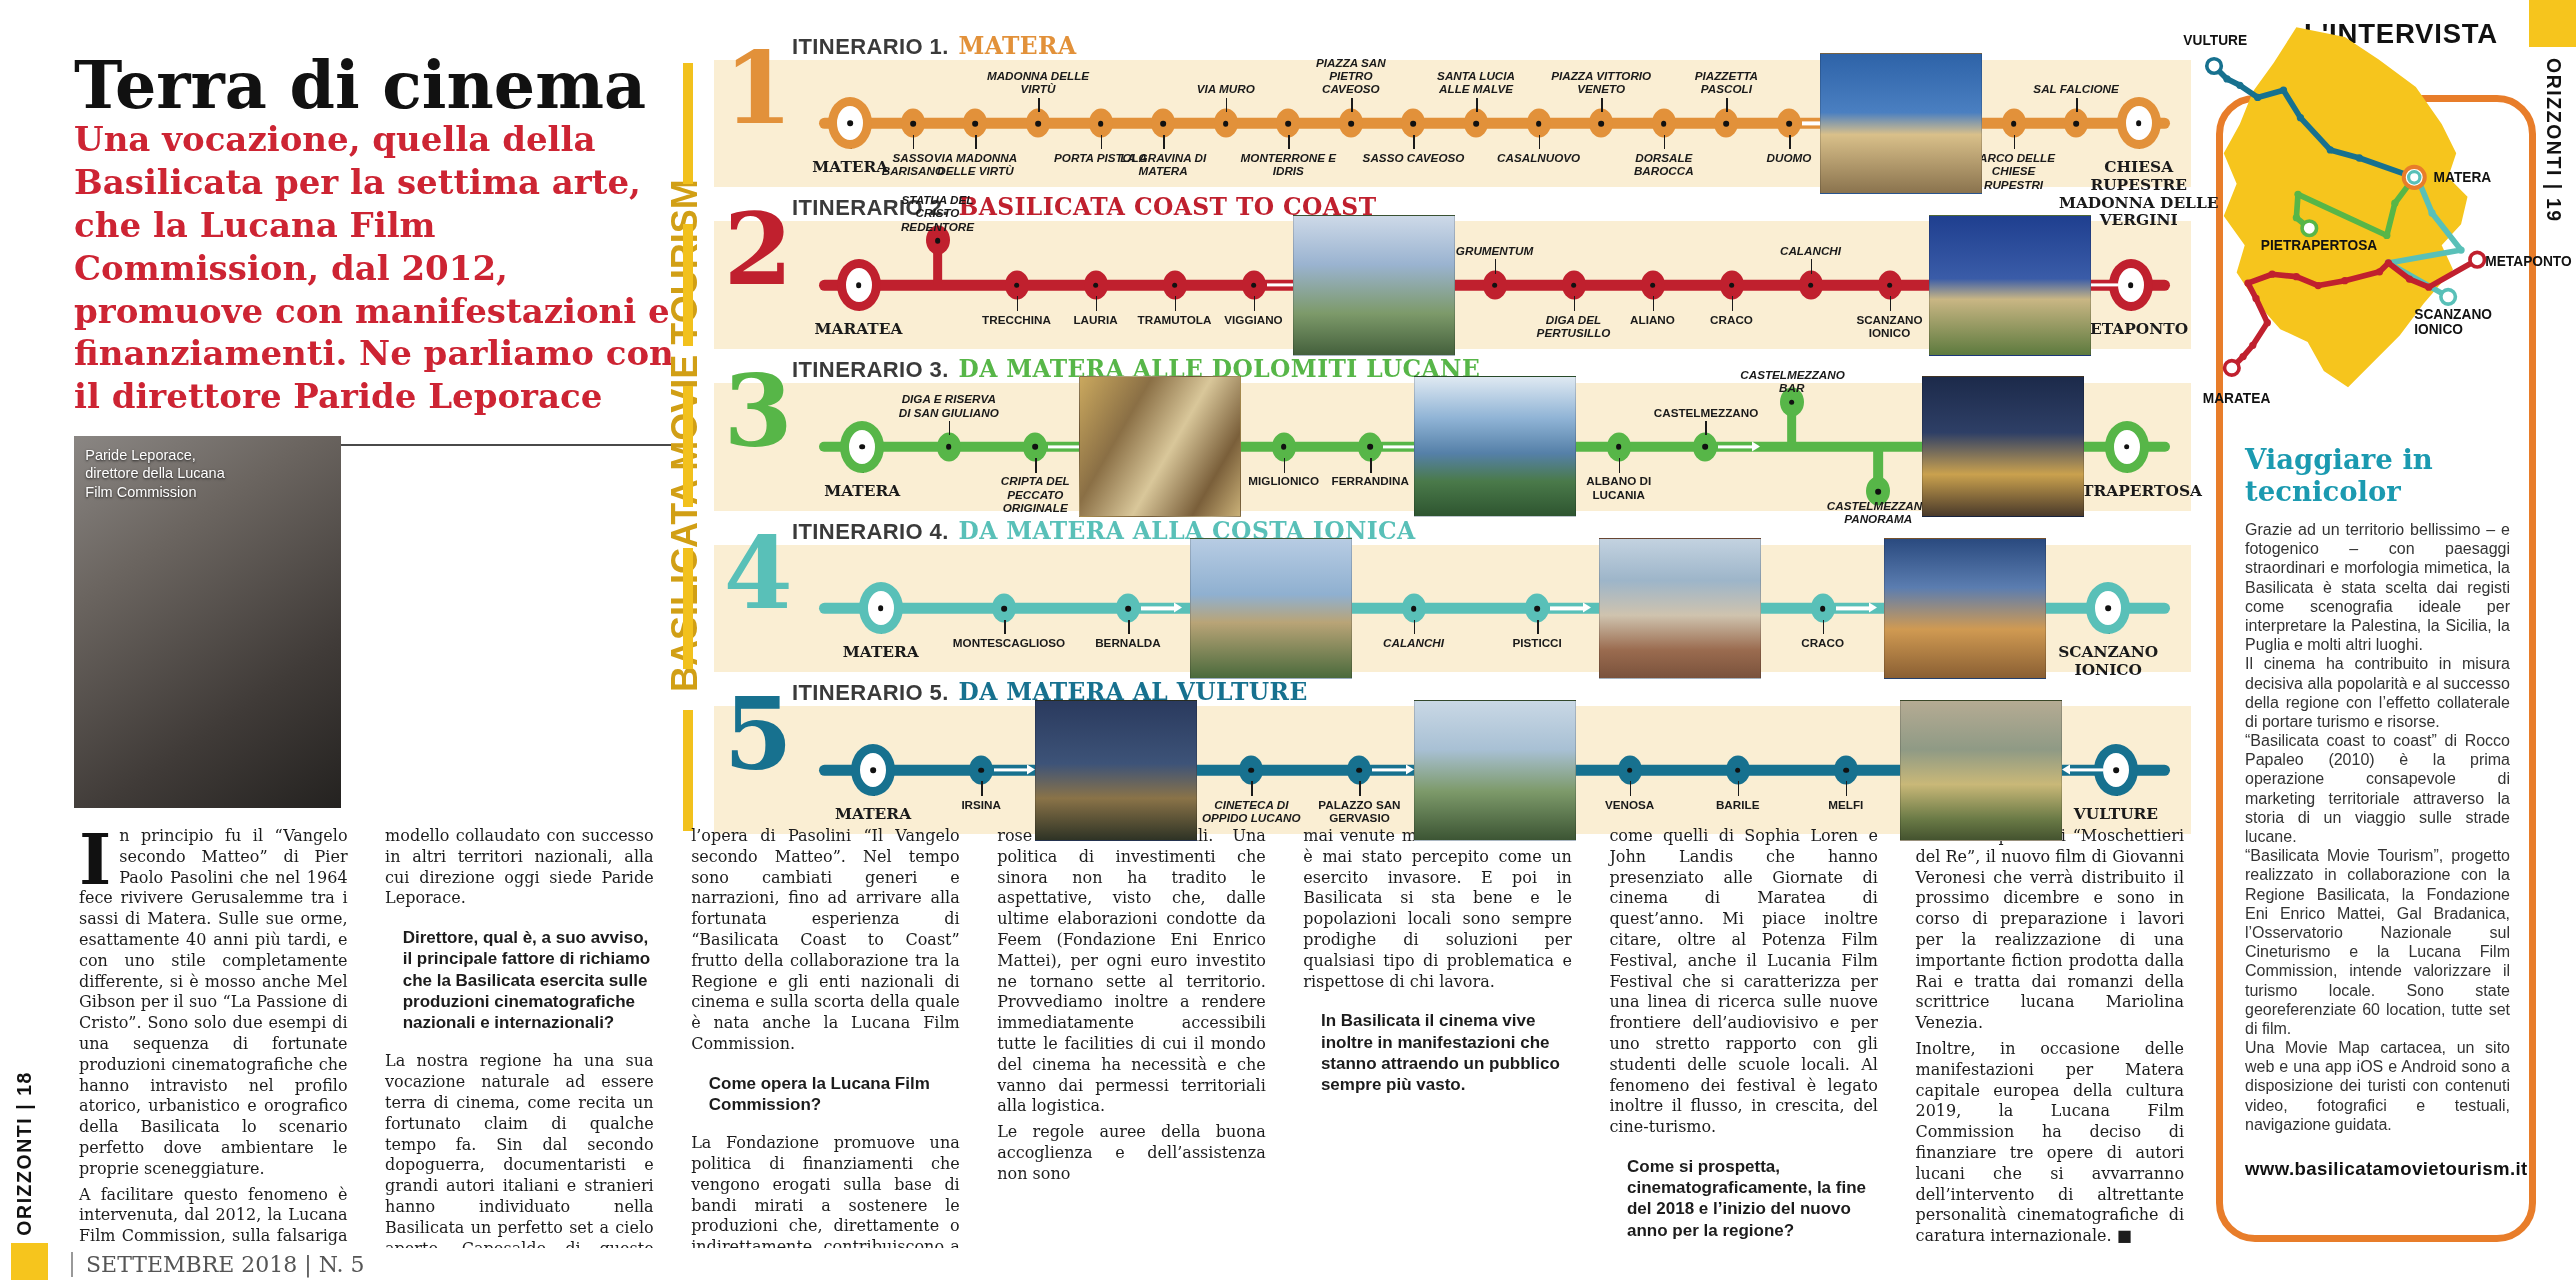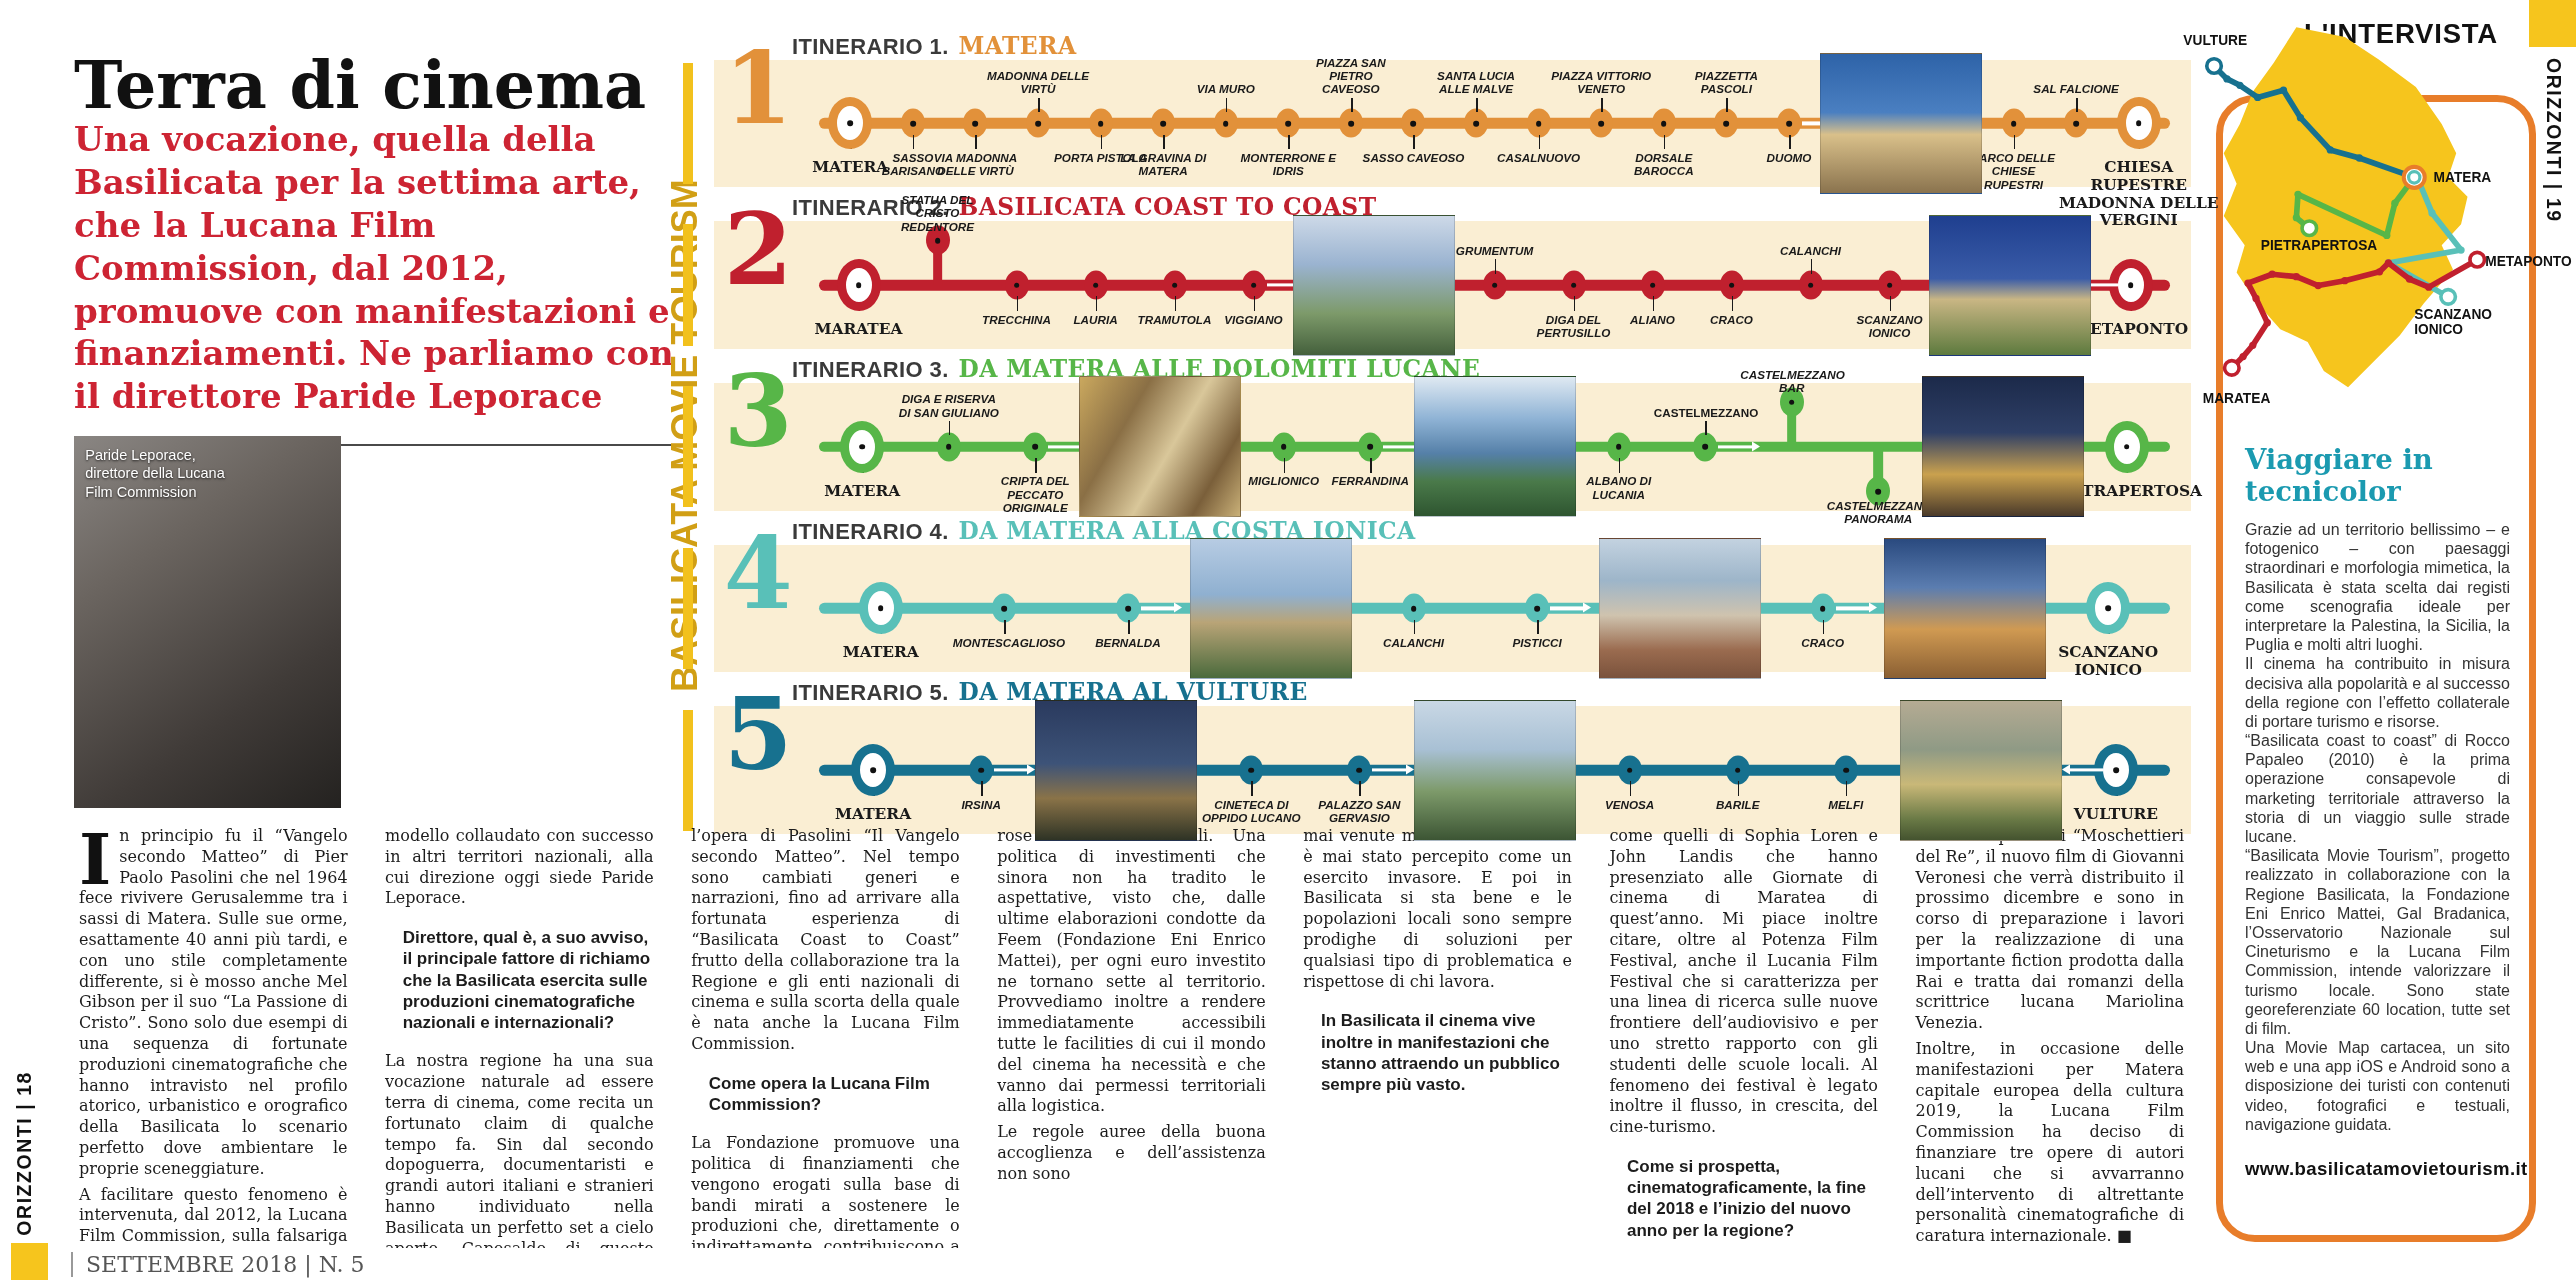--- a/index.html
+++ b/index.html
@@ -46,21 +46,21 @@
   .dot.branch-below{top:85%;}
   .stem{position:absolute;left:50%;transform:translateX(-50%);width:9.7px;z-index:0;}
   .stem.above{top:15%;height:35%;}
   .stem.below{top:50%;height:35%;}
   .ringc{position:absolute;left:50%;top:50%;transform:translate(-50%,-50%);width:26px;height:34px;border:9px solid #000;border-radius:50%;background:#fff;z-index:2;}
   .ringc::after{content:'';position:absolute;left:50%;top:50%;transform:translate(-50%,-50%);width:5.7px;height:5.7px;background:#111;border-radius:50%;}
   .tick{position:absolute;left:50%;width:1.6px;background:#1a1a1a;z-index:1;}
   .tick.below{top:calc(50% + 11.3px);height:14.5px;}
   .tick.above{bottom:calc(50% + 11.3px);height:14.5px;}
   .rlabel{position:absolute;left:50%;transform:translateX(-50%);width:103px;text-align:center;font-weight:bold;font-size:11.7px;line-height:1.15;color:#1a1a1a;z-index:2;}
-  .rlabel.below{top:calc(50% + 27.5px);font-style:italic;}
+  .rlabel.below{top:calc(50% + 27.5px);}
   .rlabel.above{bottom:calc(50% + 27.5px);}
   .rlabel.it{font-style:italic;}
   .rlabel.branch.above{bottom:calc(50% + 52px);}
   .rlabel.branch.below{top:calc(50% + 52px);}
   .rlabel.term{width:170px;font-family:"DejaVu Serif",serif;font-size:15.4px;font-style:normal;}
   .rlabel.term.below{top:calc(50% + 36px);}
   .rarrow{position:absolute;left:calc(50% + 13px);top:50%;transform:translateY(-50%);width:34px;height:3.2px;background:#fff;z-index:2;}
   .rarrow::after{content:'';position:absolute;right:-7.3px;top:-4px;border-left:8px solid #fff;border-top:5.7px solid transparent;border-bottom:5.7px solid transparent;}
   .rarrow.left{left:auto;right:calc(50% + 13px);}
   .rarrow.left::after{right:auto;left:-7.3px;border-left:none;border-right:8px solid #fff;}

